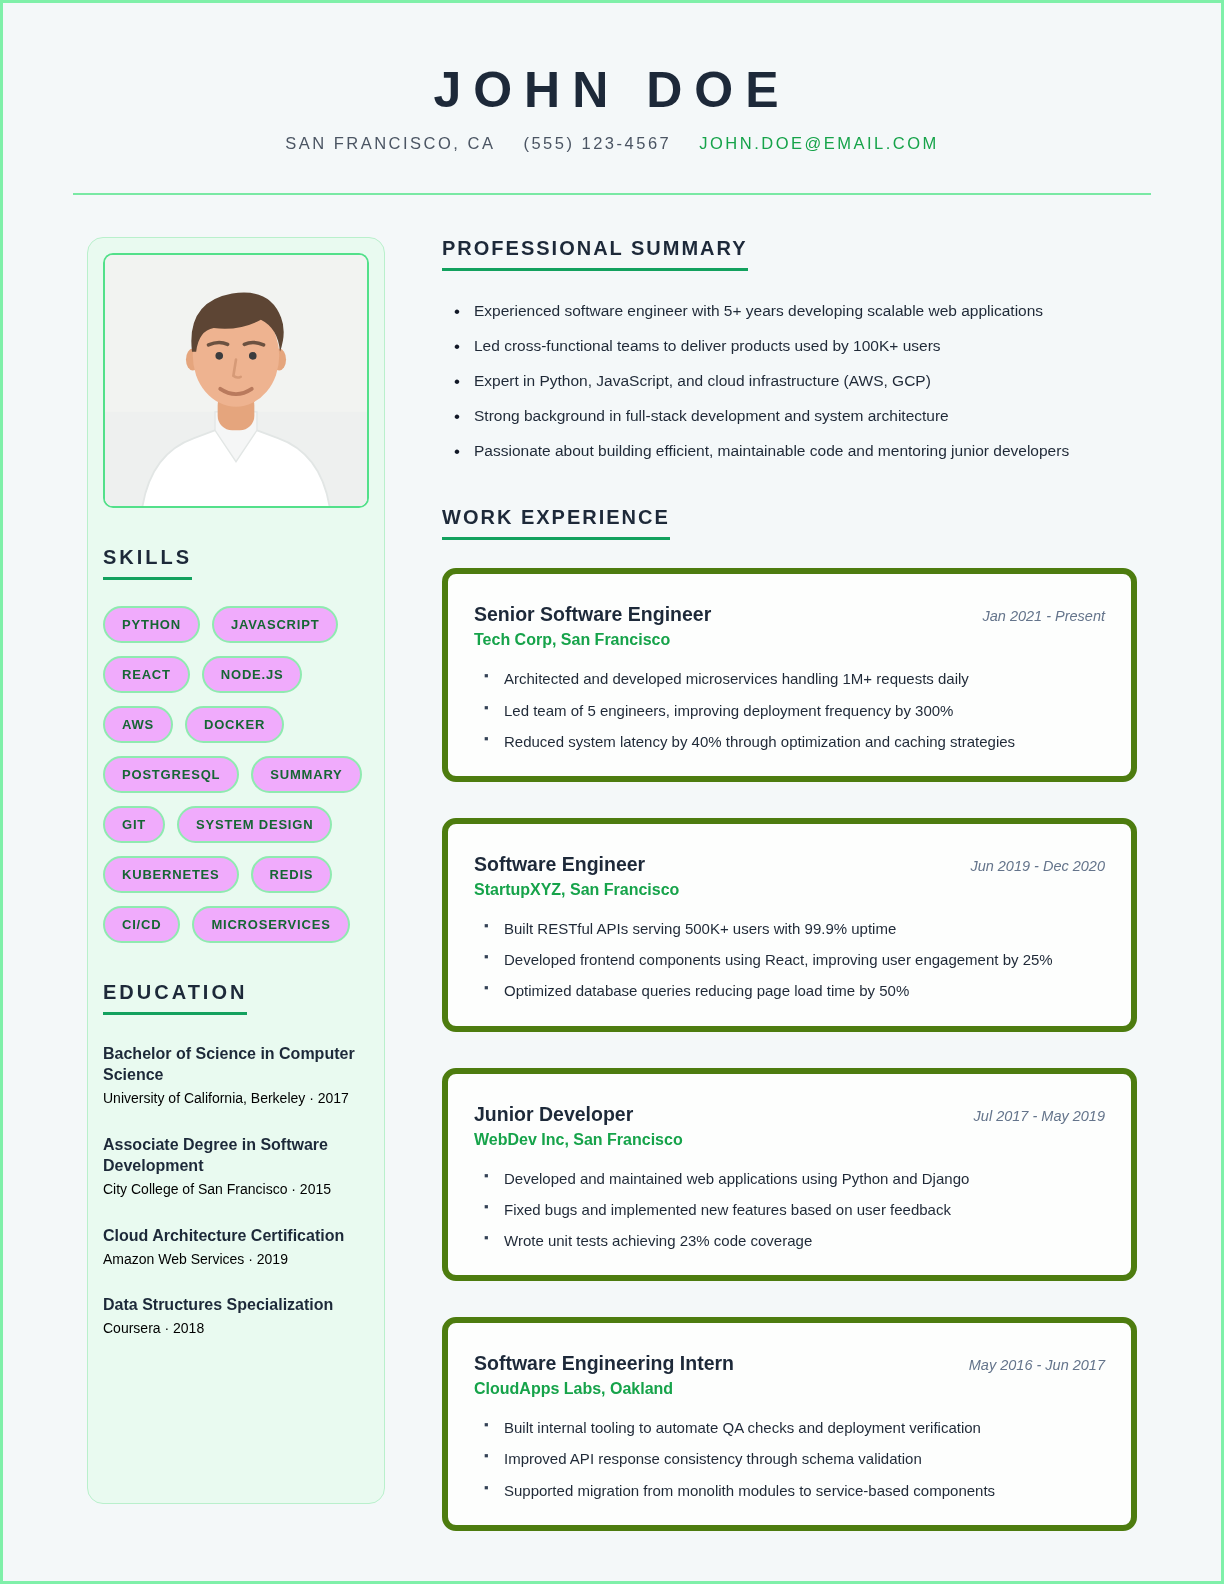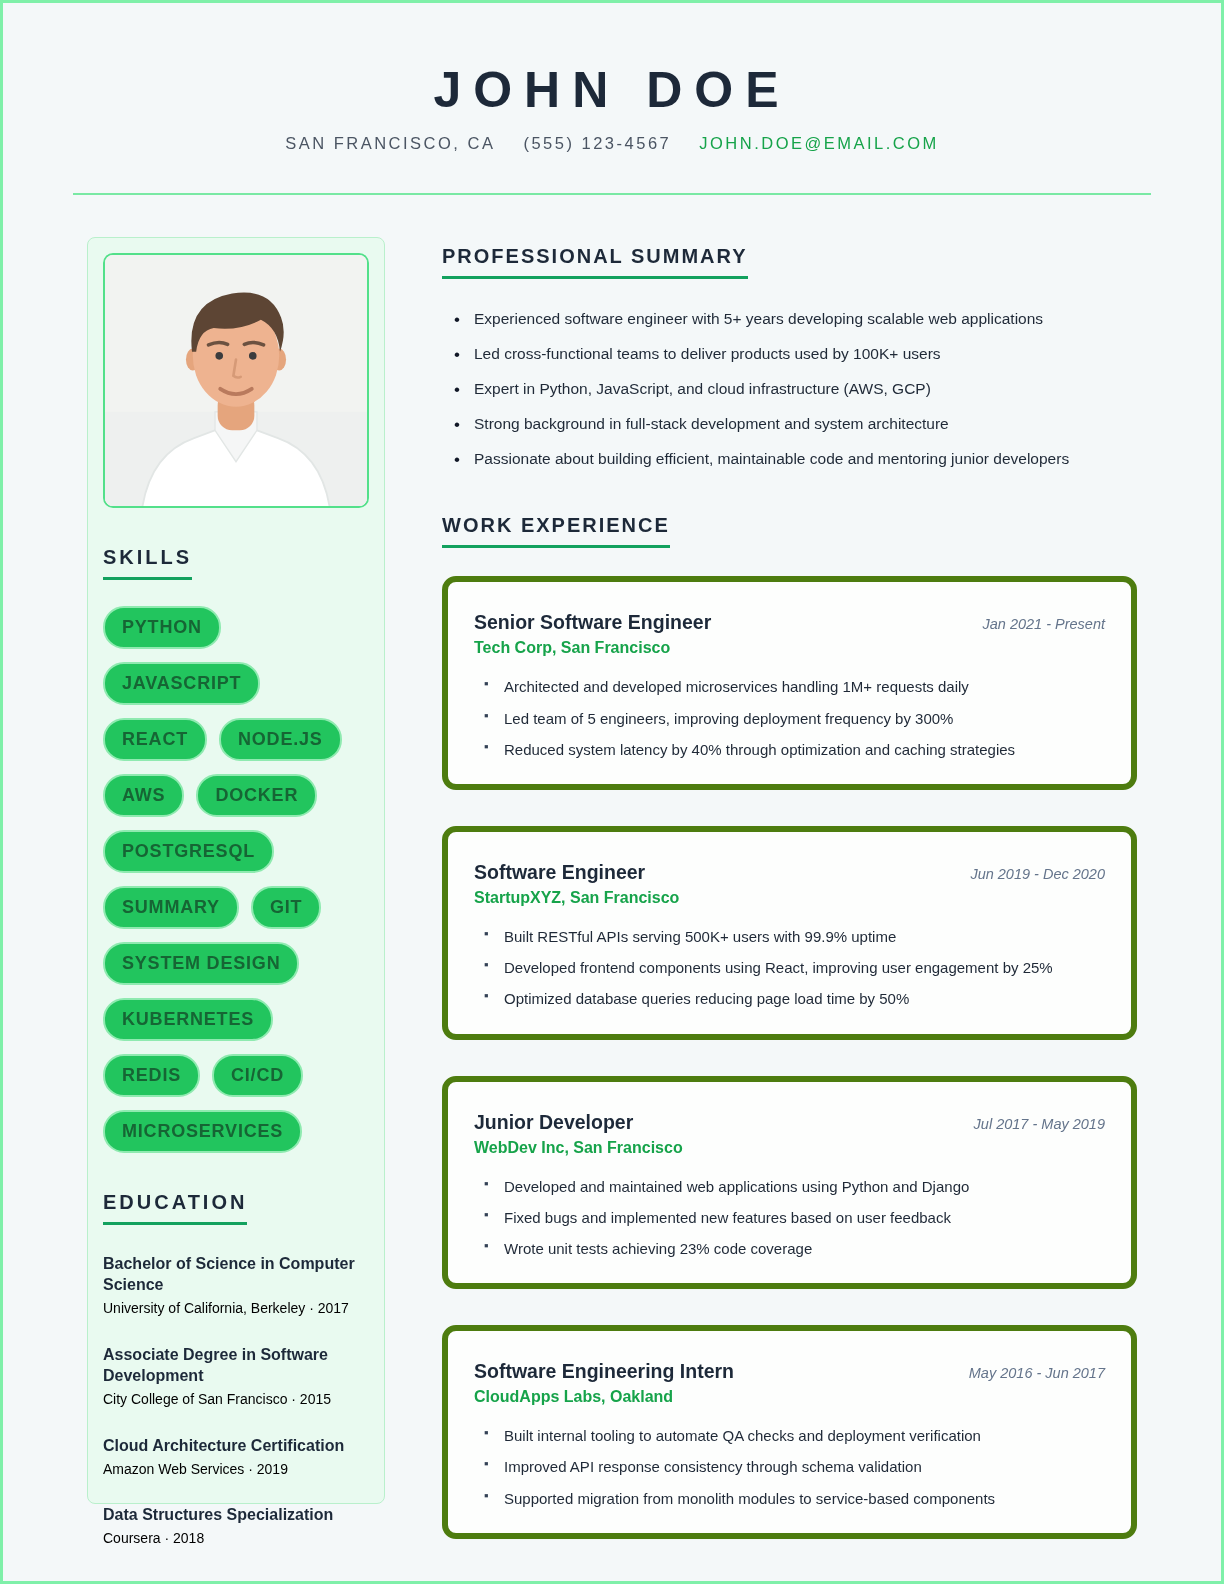--- a/index.html
+++ b/index.html
@@ -28,54 +28,54 @@
     margin: 40px 70px 0 70px; height: 0;
     border: 0; border-top: 2px solid #79e9a4;
   }
 
   
   .content { display: flex; gap: 57px; padding: 0 84px; margin-top: 42px; }
 
   
   .sidebar {
     width: 298px; flex: 0 0 298px; height: 1267px;
-    background: #e9faf0; border: 1px solid #b9f0cc; border-radius: 8px;
+    background: #e9faf0; border: 1px solid #b9f0cc; border-radius: 16px;
     padding: 15px 15px;
   }
   .photo-frame {
     width: 100%; height: 255px; border: 2px solid #53e08a; border-radius: 10px;
     overflow: hidden; background: #f2f3f1;
   }
   .photo-frame svg { width: 100%; height: 100%; display: block; }
 
   .side-section-title {
     margin: 38px 0 0 0; font-size: 20px; font-weight: 800;
     letter-spacing: 3px; color: #1d2939;
   }
   .rule-under {
     display: inline-block; padding-bottom: 8px; border-bottom: 3px solid #12a15e;
   }
 
   .pills { margin-top: 26px; display: flex; flex-wrap: wrap; gap: 13px 12px; }
   .pill {
-    background: #22c55e; border: 2px solid #8feab0; color: #166534;
-    font-weight: bold; font-size: 18px; letter-spacing: 0.8px;
+    background: #f0abfc; border: 2px solid #8feab0; color: #166534;
+    font-weight: bold; font-size: 13px; letter-spacing: 0.8px;
     padding: 9px 17px; border-radius: 21px; white-space: nowrap;
   }
 
   .edu-list { margin-top: 28px; }
   .edu-item { margin-bottom: 25px; }
   .edu-degree {
     margin: 0 0 4px 0; font-size: 16px; font-weight: bold;
     color: #1d2939; line-height: 1.32;
   }
   .edu-detail { margin: 0; font-size: 14px; color: #000000; line-height: 1.4; }
 
   
-  .main { flex: 1; min-width: 0; margin-top: 8px; }
+  .main { flex: 1; min-width: 0; }
   .main-section-title {
     margin: 0; font-size: 20px; font-weight: 800;
     letter-spacing: 2px; color: #1d2939;
   }
   .summary-list { list-style: none; margin: 26px 0 0 0; padding: 0 0 0 8px; }
   .summary-list li {
     position: relative; padding-left: 24px; margin-bottom: 7px;
     font-size: 15.5px; color: #1f2937; line-height: 1.8;
   }
   .summary-list li::before {

